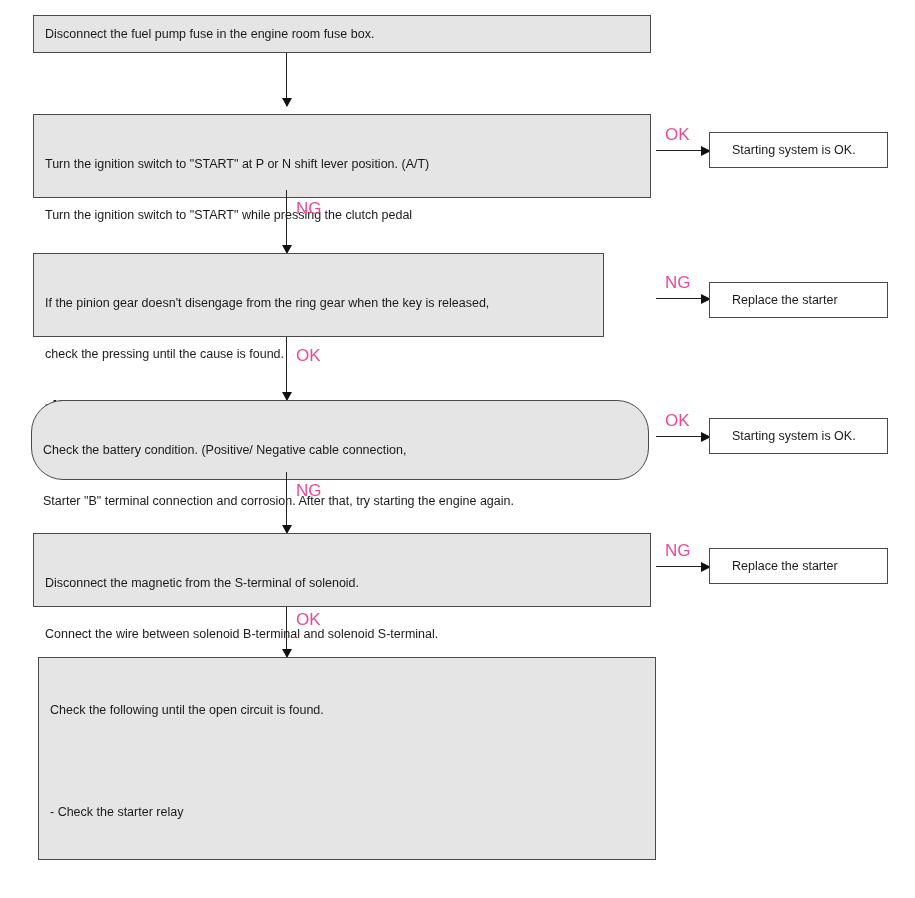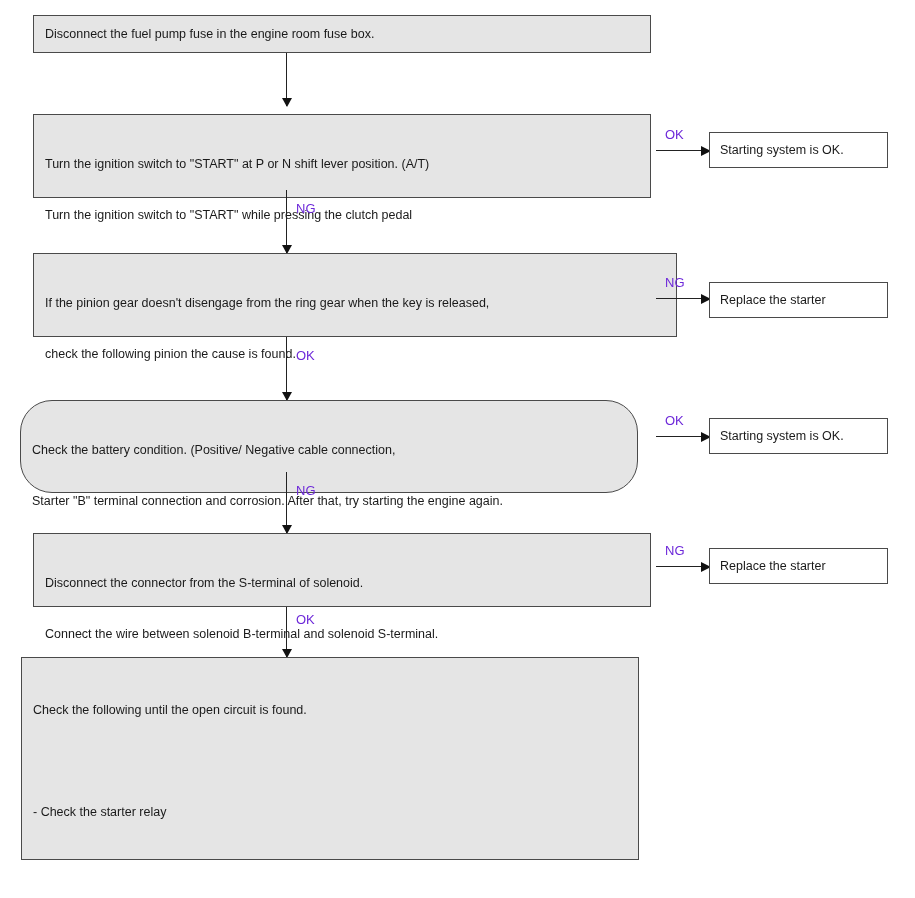--- a/index.html
+++ b/index.html
@@ -37,21 +37,21 @@
   .outcome {
     position: absolute;
     box-sizing: border-box;
     border: 1px solid #4a4a4a;
     background: #ffffff;
     font-size: 12.5px;
     line-height: 17px;
     color: #1a1a1a;
     display: flex;
     align-items: center;
-    padding-left: 10px;
+    padding-left: 22px;
   }
   
   .vconn {
     position: absolute;
     width: 0;
     border-left: 1px solid #222;
   }
   .vconn .arrowhead {
     position: absolute;
     left: -5px;
@@ -73,23 +73,23 @@
     right: -2px;
     top: -5px;
     width: 0;
     height: 0;
     border-top: 5px solid transparent;
     border-bottom: 5px solid transparent;
     border-left: 10px solid #111;
   }
   .conn-label {
     position: absolute;
-    font-size: 13px;
+    font-size: 17px;
     line-height: 14px;
-    color: #6d28d9;
+    color: #ec4899;
     white-space: nowrap;
   }
 </style>
 </head>
 <body>
 
 <div id="canvas">
 
   <div class="node" style="left:33px; top:15px; width:618px; height:38px; display:flex; align-items:center;">
     <span class="line">Disconnect the fuel pump fuse in the engine room fuse box.</span>
@@ -112,78 +112,78 @@
   <span class="conn-label" style="left:665px; top:128px;">OK</span>
   <div class="outcome" style="left:709px; top:132px; width:179px; height:36px;">
     <span>Starting system is OK.</span>
   </div>
 
   <div class="vconn" style="left:286px; top:190px; height:63px;">
     <span class="arrowhead"></span>
   </div>
   <span class="conn-label" style="left:296px; top:202px;">NG</span>
 
-  <div class="node" style="left:33px; top:253px; width:644px; height:84px;">
+  <div class="node" style="left:33px; top:253px; width:571px; height:84px;">
     <span class="line">If the pinion gear doesn't disengage from the ring gear when the key is released,</span>
-    <span class="line">check the following pinion the cause is found.</span>
+    <span class="line">check the pressing until the cause is found.</span>
     <span class="line b">- Malfunctioning solenoid plunger and magnetic switch</span>
     <span class="line"><span>- </span><strong>Dirty pinion gear</strong><span> or </span><strong>damaged overrunning clutch.</strong></span>
   </div>
 
   <div class="hconn" style="left:656px; top:298px; width:53px;">
     <span class="arrowhead"></span>
   </div>
   <span class="conn-label" style="left:665px; top:276px;">NG</span>
   <div class="outcome" style="left:709px; top:282px; width:179px; height:36px;">
     <span>Replace the starter</span>
   </div>
 
   <div class="vconn" style="left:286px; top:337px; height:63px;">
     <span class="arrowhead"></span>
   </div>
   <span class="conn-label" style="left:296px; top:349px;">OK</span>
 
-  <div class="node" style="left:20px; top:400px; width:618px; height:93px;border-radius:32px;">
+  <div class="node" style="left:31px; top:400px; width:618px; height:80px;border-radius:32px;">
     <span class="line">Check the battery condition. (Positive/ Negative cable connection,</span>
     <span class="line">Starter "B" terminal connection and corrosion. After that, try starting the engine again.</span>
   </div>
 
   <div class="hconn" style="left:656px; top:436px; width:53px;">
     <span class="arrowhead"></span>
   </div>
   <span class="conn-label" style="left:665px; top:414px;">OK</span>
   <div class="outcome" style="left:709px; top:418px; width:179px; height:36px;">
     <span>Starting system is OK.</span>
   </div>
 
   <div class="vconn" style="left:286px; top:472px; height:61px;">
     <span class="arrowhead"></span>
   </div>
   <span class="conn-label" style="left:296px; top:484px;">NG</span>
 
   <div class="node" style="left:33px; top:533px; width:618px; height:74px;">
-    <span class="line">Disconnect the connector from the S-terminal of solenoid.</span>
+    <span class="line">Disconnect the magnetic from the S-terminal of solenoid.</span>
     <span class="line">Connect the wire between solenoid B-terminal and solenoid S-terminal.</span>
     <span class="line">Check that the engine is cranking properly.</span>
   </div>
 
   <div class="hconn" style="left:656px; top:566px; width:53px;">
     <span class="arrowhead"></span>
   </div>
   <span class="conn-label" style="left:665px; top:544px;">NG</span>
   <div class="outcome" style="left:709px; top:548px; width:179px; height:36px;">
     <span>Replace the starter</span>
   </div>
 
   <div class="vconn" style="left:286px; top:607px; height:50px;">
     <span class="arrowhead"></span>
   </div>
   <span class="conn-label" style="left:296px; top:613px;">OK</span>
 
-  <div class="node" style="left:21px; top:657px; width:618px; height:203px; padding-top:10px;">
+  <div class="node" style="left:38px; top:657px; width:618px; height:203px; padding-top:10px;">
     <span class="line">Check the following until the open circuit is found.</span>
     <span class="line spacer">&nbsp;</span>
     <span class="line">- Check the starter relay</span>
     
     
     
     
     
     
   </div>

